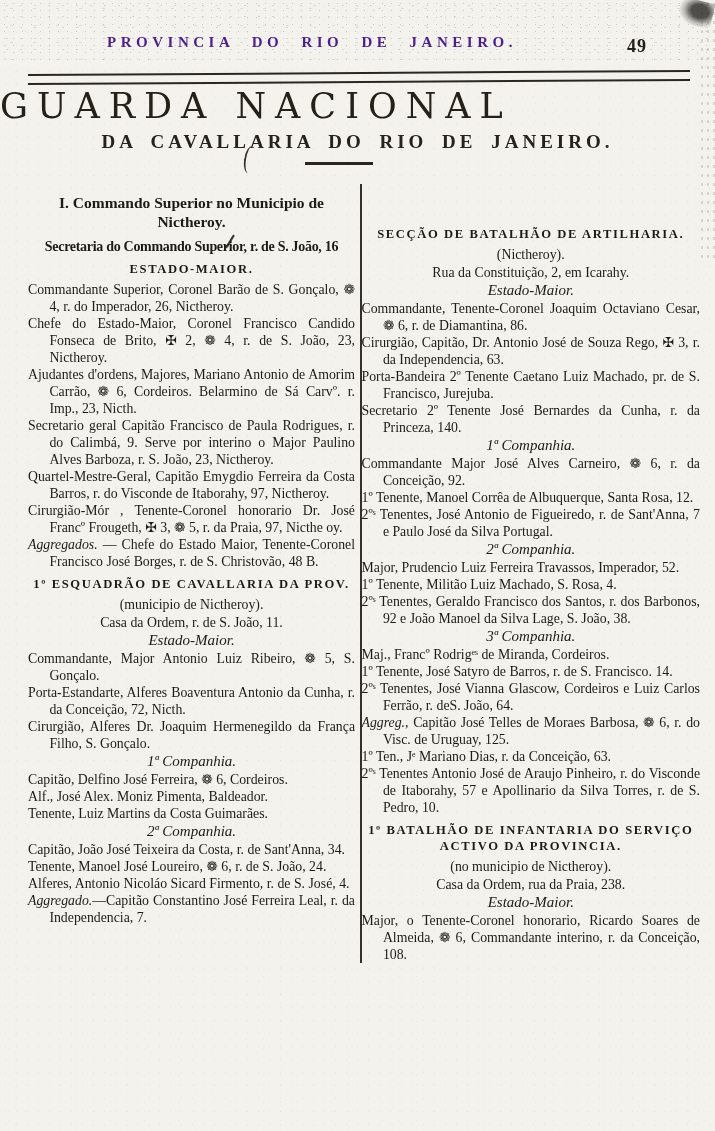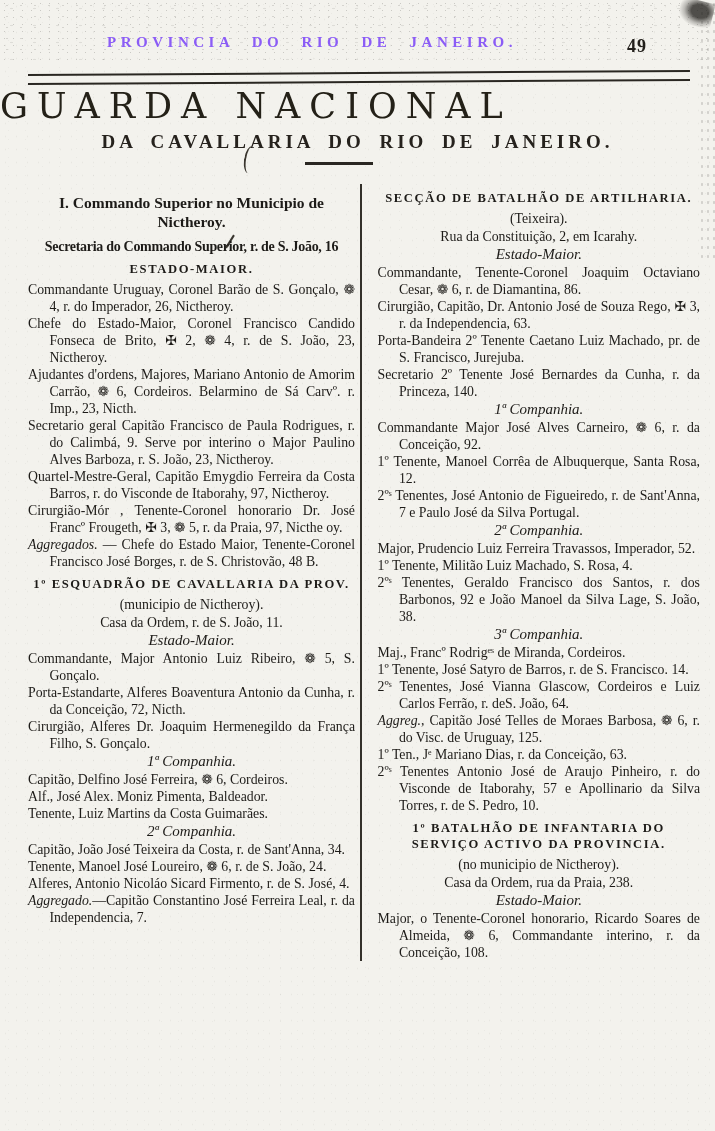--- a/index.html
+++ b/index.html
@@ -29,21 +29,21 @@
     position:absolute;right:0;top:0;width:16px;height:260px;
     background-image:radial-gradient(rgba(30,28,25,0.3) 0.8px, transparent 1.1px);
     background-size:6px 9px;opacity:.5;
   }
   .running-head-row{
     position:absolute;left:0;top:34px;width:715px;height:24px;
   }
   .running-head{
     position:absolute;left:0;width:624px;text-align:center;
     font-weight:bold;font-size:15px;letter-spacing:4.5px;word-spacing:10px;
-    color:#8b5cf6;
+    color:#4c1d95;
   }
   .page-number{
     position:absolute;right:68px;top:2px;font-size:18px;font-weight:bold;
     letter-spacing:1px;color:#23201c;
   }
   .double-rule{
     position:absolute;left:28px;top:72px;width:662px;height:7px;
     border-top:2.5px solid #2a2722;border-bottom:2px solid #2a2722;
     transform:rotate(-0.35deg);
   }
@@ -67,21 +67,21 @@
   .pen-slash{
     position:absolute;left:229px;top:234px;width:2px;height:15px;background:#3a362f;
     transform:rotate(32deg);
   }
   .columns{
     position:absolute;left:28px;top:184px;width:672px;display:flex;align-items:stretch;
   }
   .col{font-size:13.8px;line-height:17px;}
   .col-left{width:327px;padding-right:5px;}
   .col-divider{width:1.5px;background:#33302a;}
-  .col-right{flex:1;padding-left:16px;}
+  .col-right{flex:1;padding-left:0;margin-top:36px;}
   .blk{margin:0;}
   .heading{font-weight:bold;text-align:center;font-size:15.5px;line-height:19px;margin:9px 0 7px;}
   .subheading{font-weight:bold;text-align:center;font-size:14px;letter-spacing:-0.3px;margin:0 0 6px;}
   .caps{text-align:center;font-weight:bold;font-size:12.6px;letter-spacing:1.6px;line-height:16px;margin:6px 0 4px;}
   .center{text-align:center;margin:1px 0;}
   .center-italic{text-align:center;font-style:italic;font-size:15px;margin:1px 0;}
   .para{text-align:justify;padding-left:1.55em;text-indent:-1.55em;}
   .para i{font-style:italic;}
 </style>
 </head>
@@ -102,21 +102,21 @@
 <div class="sub-title">DA CAVALLARIA DO RIO DE JANEIRO.</div>
 <div class="title-rule"></div>
 <div class="pen-paren"></div>
 <div class="pen-slash"></div>
 
 <div class="columns">
   <div class="col col-left" id="col-left">
       <div class="blk heading">I. Commando Superior no Municipio de Nictheroy.</div>
       <div class="blk subheading">Secretaria do Commando Superior, r. de S. João, 16</div>
       <div class="blk caps">ESTADO-MAIOR.</div>
-      <div class="blk para">Commandante Uruguay, Coronel Barão de S. Gonçalo, ❁ 4, r. do Imperador, 26, Nictheroy.</div>
+      <div class="blk para">Commandante Superior, Coronel Barão de S. Gonçalo, ❁ 4, r. do Imperador, 26, Nictheroy.</div>
       <div class="blk para">Chefe do Estado-Maior, Coronel Francisco Candido Fonseca de Brito, ✠ 2, ❁ 4, r. de S. João, 23, Nictheroy.</div>
       <div class="blk para">Ajudantes d'ordens, Majores, Mariano Antonio de Amorim Carrão, ❁ 6, Cordeiros. Belarmino de Sá Carvº. r. Imp., 23, Nicth.</div>
       <div class="blk para">Secretario geral Capitão Francisco de Paula Rodrigues, r. do Calimbá, 9. Serve por interino o Major Paulino Alves Barboza, r. S. João, 23, Nictheroy.</div>
       <div class="blk para">Quartel-Mestre-Geral, Capitão Emygdio Ferreira da Costa Barros, r. do Visconde de Itaborahy, 97, Nictheroy.</div>
       <div class="blk para">Cirurgião-Mór , Tenente-Coronel honorario Dr. José Francº Frougeth, ✠ 3, ❁ 5, r. da Praia, 97, Nicthe oy.</div>
       <div class="blk para"><i>Aggregados.</i> — Chefe do Estado Maior, Tenente-Coronel Francisco José Borges, r. de S. Christovão, 48 B.</div>
       <div class="blk caps">1º ESQUADRÃO DE CAVALLARIA DA PROV.</div>
       <div class="blk center">(municipio de Nictheroy).</div>
       <div class="blk center">Casa da Ordem, r. de S. João, 11.</div>
       <div class="blk center-italic">Estado-Maior.</div>
@@ -129,21 +129,21 @@
       <div class="blk para">Tenente, Luiz Martins da Costa Guimarães.</div>
       <div class="blk center-italic">2ª Companhia.</div>
       <div class="blk para">Capitão, João José Teixeira da Costa, r. de Sant'Anna, 34.</div>
       <div class="blk para">Tenente, Manoel José Loureiro, ❁ 6, r. de S. João, 24.</div>
       <div class="blk para">Alferes, Antonio Nicoláo Sicard Firmento, r. de S. José, 4.</div>
       <div class="blk para"><i>Aggregado.</i>—Capitão Constantino José Ferreira Leal, r. da Independencia, 7.</div>
     </div>
   <div class="col-divider"></div>
   <div class="col col-right" id="col-right">
       <div class="blk caps">SECÇÃO DE BATALHÃO DE ARTILHARIA.</div>
-      <div class="blk center">(Teixeira).</div>
+      <div class="blk center">(Nictheroy).</div>
       <div class="blk center">Rua da Constituição, 2, em Icarahy.</div>
       <div class="blk center-italic">Estado-Maior.</div>
       <div class="blk para">Commandante, Tenente-Coronel Joaquim Octaviano Cesar, ❁ 6, r. de Diamantina, 86.</div>
       <div class="blk para">Cirurgião, Capitão, Dr. Antonio José de Souza Rego, ✠ 3, r. da Independencia, 63.</div>
       <div class="blk para">Porta-Bandeira 2º Tenente Caetano Luiz Machado, pr. de S. Francisco, Jurejuba.</div>
       <div class="blk para">Secretario 2º Tenente José Bernardes da Cunha, r. da Princeza, 140.</div>
       <div class="blk center-italic">1ª Companhia.</div>
       <div class="blk para">Commandante Major José Alves Carneiro, ❁ 6, r. da Conceição, 92.</div>
       <div class="blk para">1º Tenente, Manoel Corrêa de Albuquerque, Santa Rosa, 12.</div>
       <div class="blk para">2ºˢ Tenentes, José Antonio de Figueiredo, r. de Sant'Anna, 7 e Paulo José da Silva Portugal.</div>

